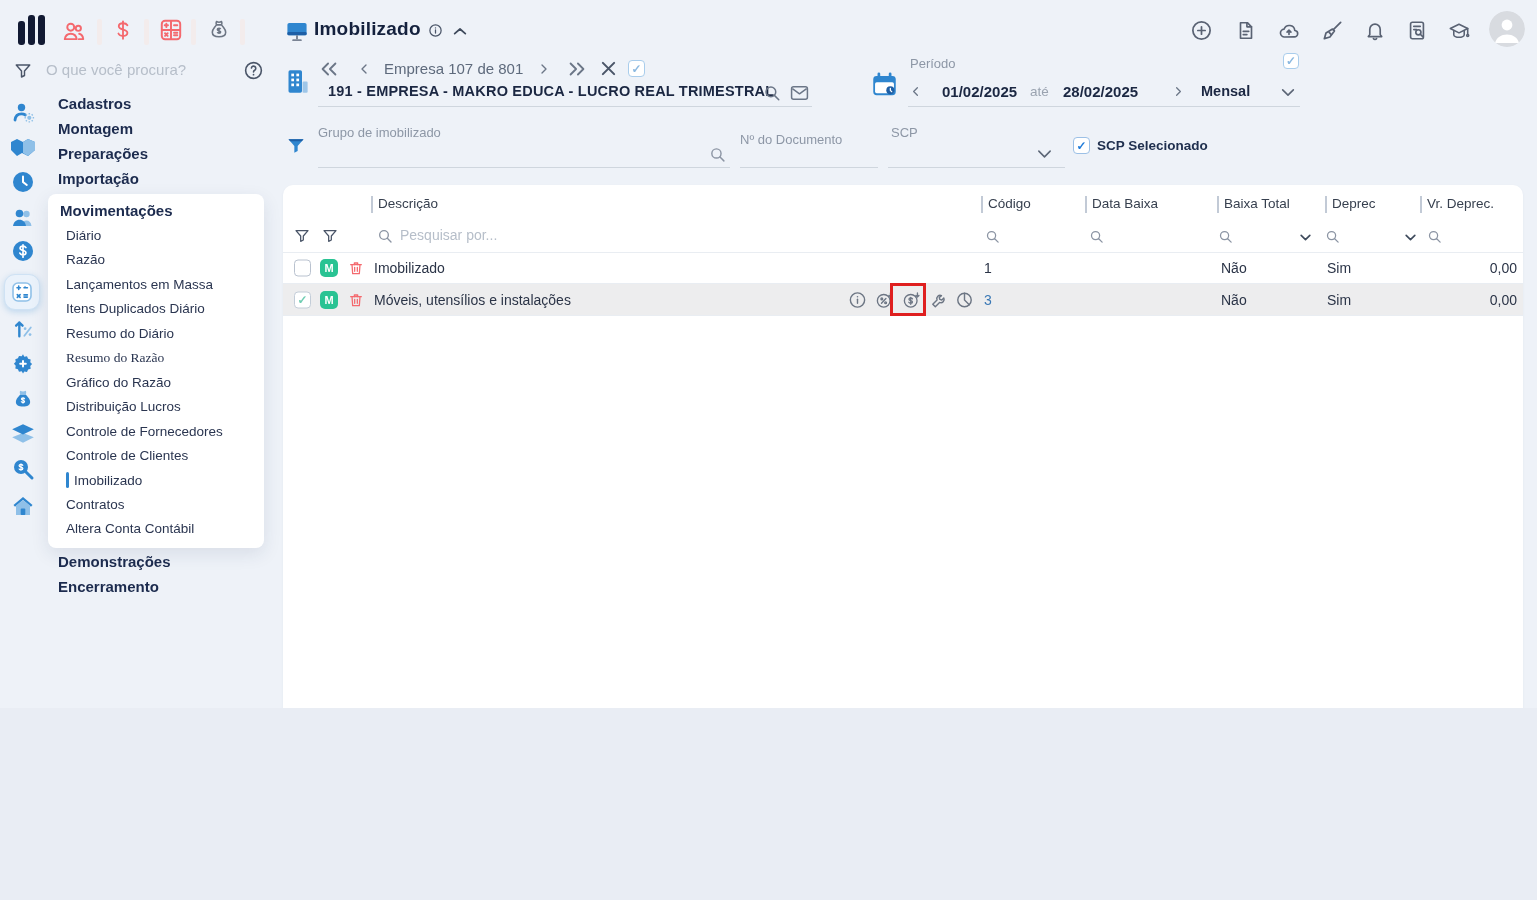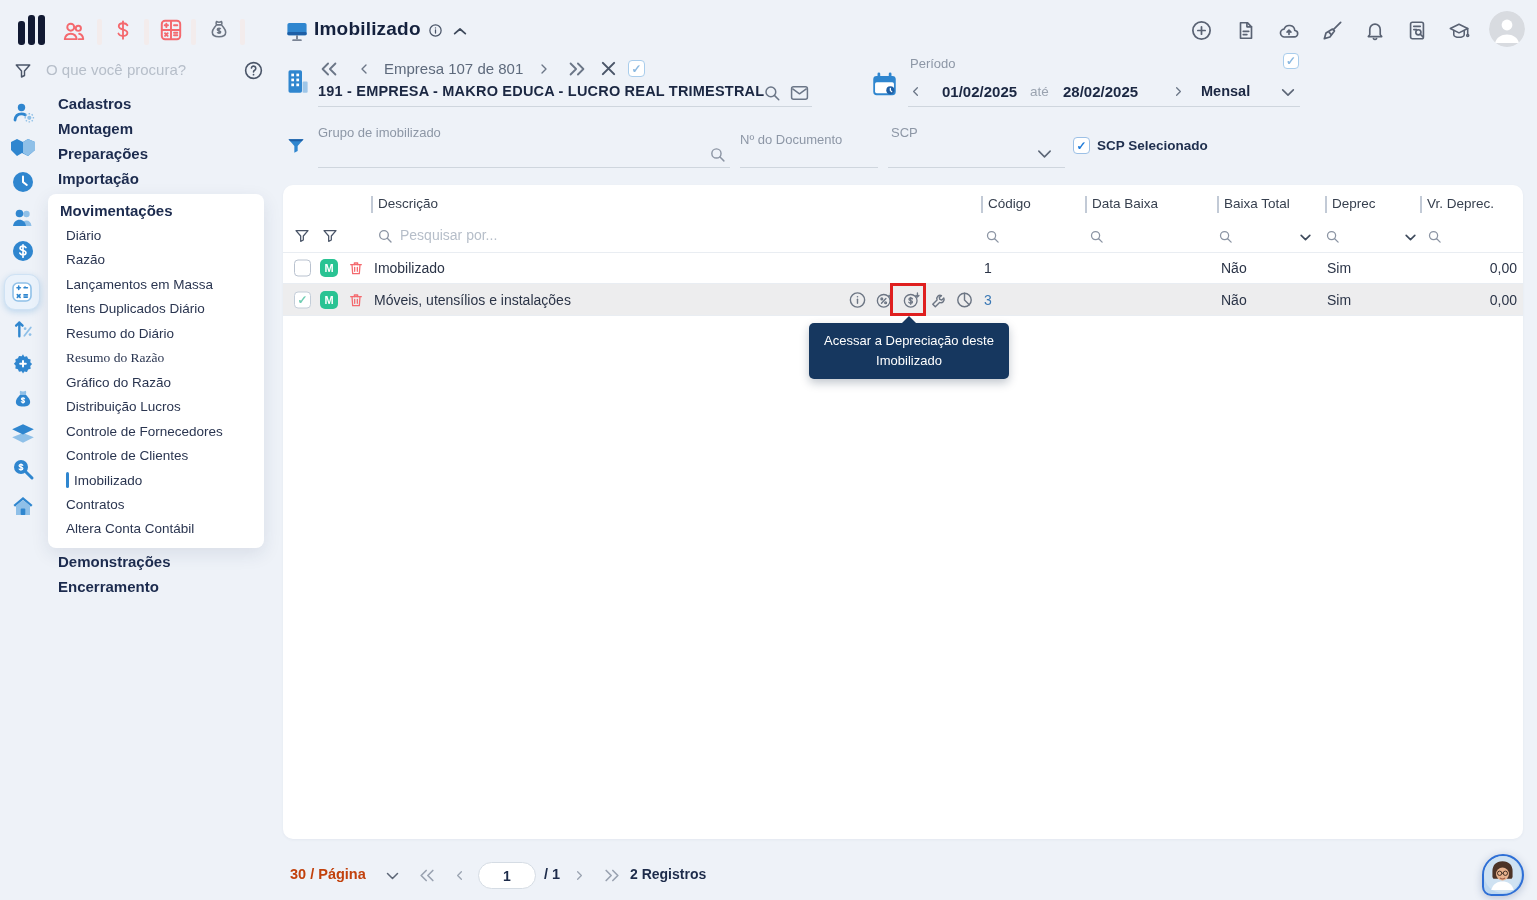--- a/index.html
+++ b/index.html
@@ -1,18 +1,18 @@
 <!DOCTYPE html>
 <html><head>
 <meta charset="utf-8">
 <style>
   * { box-sizing: border-box; margin: 0; padding: 0; }
   html,body { background:#e9edf4; }
   body { font-family:"Liberation Sans", sans-serif; }
-  #stage { position:relative; width:1537px; height:900px; background:#eef2f8; overflow:hidden; }
+  #stage { position:relative; width:1537px; height:708px; background:#eef2f8; overflow:hidden; }
   .abs { position:absolute; }
   .ic svg { display:block; }
 
   
   .title { font-size:19px; font-weight:800; color:#14213d; letter-spacing:.2px; }
   .menu-bold { font-size:15px; font-weight:700; color:#1c2b4e; cursor:pointer; }
   .sub-item { font-size:13.5px; color:#2a3550; cursor:pointer; }
   .lbl { font-size:13px; color:#8d97a6; }
   .val-bold { font-size:15px; font-weight:700; color:#1b2742; }
   .cell { font-size:14px; color:#2b3447; }
@@ -357,21 +357,21 @@
         <path d="M13 2l6 6-6 6"></path>
       </svg>
   </span>
   <span class="abs ic" style="left:601px;top:61px;">
     <svg width="15" height="15" viewBox="0 0 16 16" fill="none" stroke="#4a5568" stroke-width="2.2" stroke-linecap="round">
         <path d="M2 2l12 12M14 2L2 14"></path>
       </svg>
   </span>
   <div class="abs cb light on" style="left:628px;top:60px;"></div>
 
-  <div class="abs val-bold" style="left:318px;top:83px;font-size:14.5px;letter-spacing:.2px;">191 - EMPRESA - MAKRO EDUCA - LUCRO REAL TRIMESTRAL</div>
+  <div class="abs val-bold" style="left:328px;top:83px;font-size:14.5px;letter-spacing:.2px;">191 - EMPRESA - MAKRO EDUCA - LUCRO REAL TRIMESTRAL</div>
   <span class="abs ic" style="left:763px;top:84px;">
     <svg width="18" height="18" viewBox="0 0 24 24" fill="none" stroke="#6b7687" stroke-width="2">
         <circle cx="10.5" cy="10.5" r="6.5"></circle>
         <path d="M15.5 15.5L21 21" stroke-linecap="round"></path>
       </svg>
   </span>
   <span class="abs ic" style="left:790px;top:85px;">
     <svg width="19" height="16" viewBox="0 0 24 20" fill="none" stroke="#6b7687" stroke-width="1.9" stroke-linejoin="round">
         <rect x="2" y="2" width="20" height="16" rx="2.5"></rect>
         <path d="M3 4.5l9 6.5 9-6.5"></path>
@@ -581,21 +581,20 @@
     </span>
 
     <span class="cell c" style="left:701px;color:#3a78b5;">3</span>
     <span class="cell c" style="left:938px;">Não</span>
     <span class="cell c" style="left:1044px;">Sim</span>
     <span class="cell c" style="left:1157px;width:77px;text-align:right;">0,00</span>
   </div>
 
   <div class="abs hl-red" style="left:890px;top:283px;width:36px;height:33px;"></div>
 
-  <div class="tooltip" style="left:809px;top:323px;">Acessar a Depreciação deste Imobilizado</div>
 
   <span class="abs" style="left:290px;top:866px;font-size:14.5px;font-weight:700;color:#c2410c;">30 / Página</span>
   <span class="abs ic" style="left:385px;top:871px;">
     <svg width="15" height="10" viewBox="0 0 24 16" fill="none" stroke="#5c6676" stroke-width="2.4" stroke-linecap="round" stroke-linejoin="round">
         <path d="M4 4l8 8 8-8"></path>
       </svg>
   </span>
   <span class="abs ic" style="left:417px;top:868px;">
     <svg width="20" height="15" viewBox="0 0 24 16" fill="none" stroke="#9aa3b1" stroke-width="2" stroke-linecap="round" stroke-linejoin="round">
         <path d="M11 2L5 8l6 6"></path>

